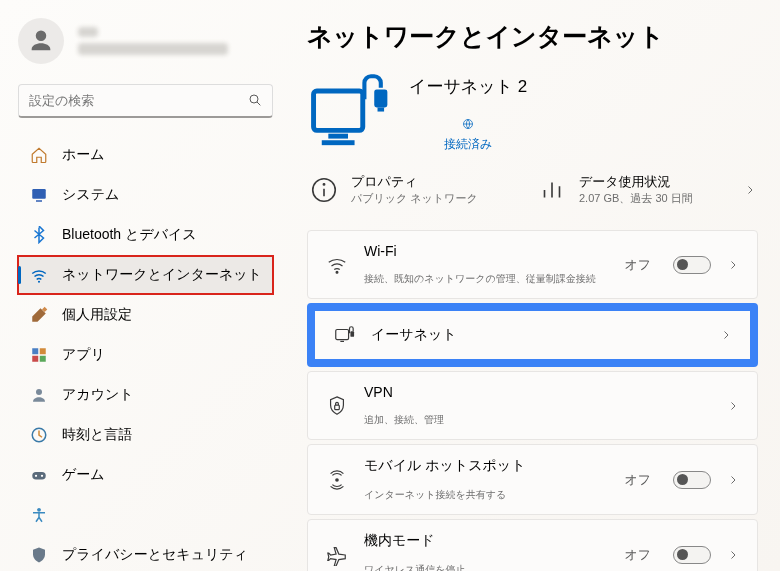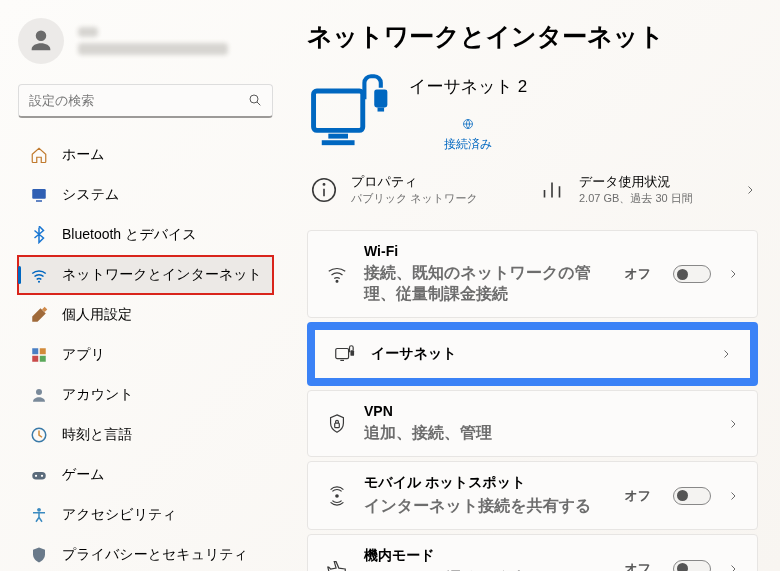--- a/index.html
+++ b/index.html
@@ -37,25 +37,25 @@
 
 .two-cards { display: flex; gap: 5px; margin-bottom: 20px; }
 .small-card { flex: 1; display: flex; align-items: center; gap: 12px; padding: 4px 2px; cursor: pointer; }
 .small-card .cic { width: 30px; height: 30px; stroke: #3a3a3a; fill: none; stroke-width: 1.3; flex-shrink: 0; }
 .small-card .texts { flex: 1; }
 .small-card .t1 { font-size: 13px; font-weight: 500; }
 .small-card .t2 { font-size: 11px; color: #6d6d6d; }
 .chev { width: 12px; height: 12px; stroke: #5a5a5a; fill: none; stroke-width: 1.8; }
 
 .rows { display: flex; flex-direction: column; gap: 4px; }
-.row { display: flex; align-items: center; gap: 16px; background: #fcfbfa; border: 1px solid #e7e5e3; border-radius: 4px; padding: 12px 18px; cursor: pointer; min-height: 64px; font-weight: bold; }
+.row { display: flex; align-items: center; gap: 16px; background: #fcfbfa; border: 1px solid #e7e5e3; border-radius: 4px; padding: 12px 18px; cursor: pointer; min-height: 64px; }
 .row .ric { width: 22px; height: 22px; stroke: #3a3a3a; fill: none; stroke-width: 1.3; flex-shrink: 0; }
 .row .rtexts { flex: 1; }
 .row .r1 { font-size: 14px; }
-.row .r2 { font-size: 16px; color: #6d6d6d; margin-top: 4px; }
+.row .r2 { font-size: 10px; color: #6d6d6d; margin-top: 13px; }
 .row.hl { border: 8px solid #3b82f6; justify-content: flex-end; }
 .state { font-size: 13px; color: #5a5a5a; margin-right: 6px; }
 .toggle { width: 38px; height: 18px; border-radius: 10px; border: 1px solid #888; background: #f4f3f1; position: relative; }
 .toggle::after { content: ""; position: absolute; left: 3px; top: 2.5px; width: 11px; height: 11px; border-radius: 50%; background: #555; }
 </style>
 </head>
 <body>
 
 <div class="sidebar">
   <div class="user-block">
@@ -141,21 +141,20 @@
           <circle cx="8" cy="13" r="1.5" fill="#fff"></circle>
           <circle cx="16" cy="13" r="1.5" fill="#fff"></circle>
         </svg>
       <span>ゲーム</span>
     </li>
     <li>
       <svg class="ic" viewBox="0 0 24 24">
           <circle cx="12" cy="5" r="2.5" fill="#3a8ac0"></circle>
           <path stroke="#3a8ac0" stroke-width="2" fill="none" d="M4 9h16M12 9v6m-4 6l4-6 4 6"></path>
         </svg>
-      <span>アクセシビリティ</span>
     </li>
     <li>
       <svg class="ic" viewBox="0 0 24 24">
           <path fill="#6a7a8a" d="M12 2l8 3v6c0 5-3.5 9-8 11-4.5-2-8-6-8-11V5z"></path>
         </svg>
       <span>プライバシーとセキュリティ</span>
     </li>
   </ul>
 </div>
 

